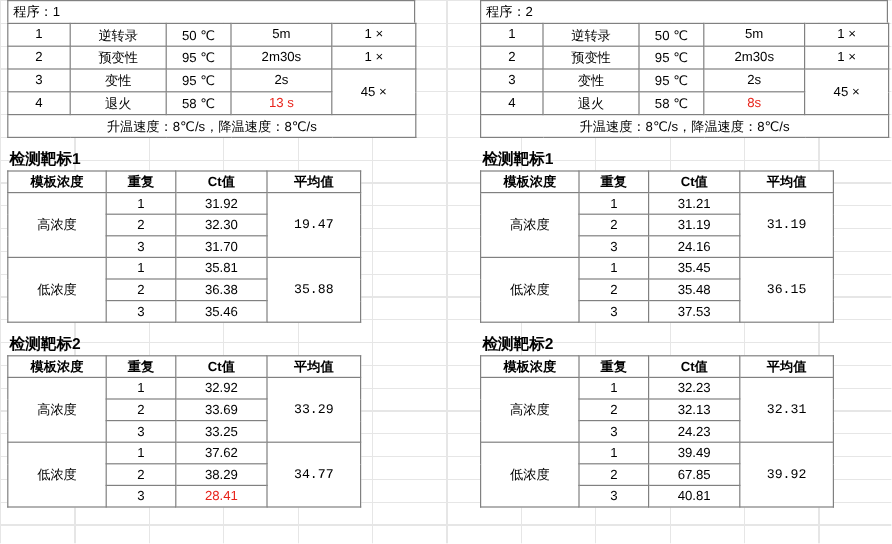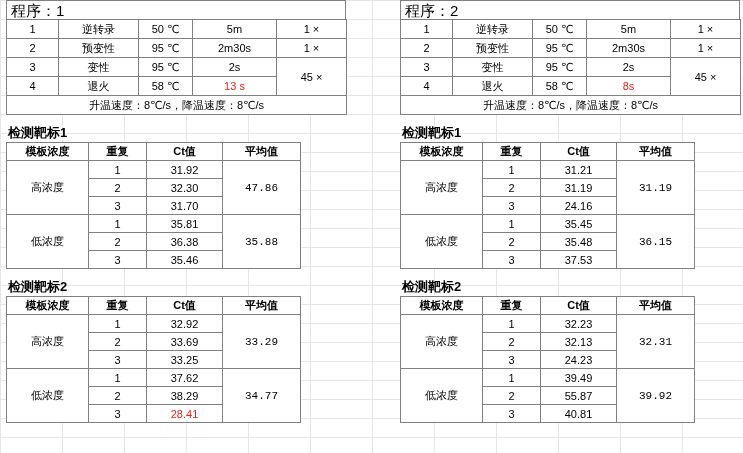--- a/index.html
+++ b/index.html
@@ -35,21 +35,21 @@
     top: 0;
     width: 348px;
   }
   .panel-left { left: 6px; }
   .panel-right { left: 400px; }
 
   .prog-title {
     height: 19px;
     line-height: 19px;
     padding-left: 4px;
-    font-size: 15px;
+    font-size: 11px;
     border: 1px solid #808080;
     border-bottom: none;
     background: #ffffff;
     box-sizing: border-box;
     width: 340px;
   }
   table {
     border-collapse: collapse;
     background: #ffffff;
   }
@@ -155,21 +155,21 @@
               <td class="r-rep">重复</td>
               <td class="r-ct">Ct值</td>
               <td class="r-avg">平均值</td>
             </tr>
           </thead>
           <tbody>
             <tr>
               <td class="r-conc" rowspan="3">高浓度</td>
               <td class="r-rep">1</td>
               <td class="r-ct">31.92</td>
-              <td class="r-avg avg-cell" rowspan="3">47.86</td>
+              <td class="r-avg avg-cell" rowspan="3">19.47</td>
             </tr>
             <tr>
               <td class="r-rep">2</td>
               <td class="r-ct">32.30</td>
             </tr>
             <tr>
               <td class="r-rep">3</td>
               <td class="r-ct">31.70</td>
             </tr>
             <tr>
@@ -336,21 +336,21 @@
               <td class="r-ct">24.23</td>
             </tr>
             <tr>
               <td class="r-conc" rowspan="3">低浓度</td>
               <td class="r-rep">1</td>
               <td class="r-ct">39.49</td>
               <td class="r-avg avg-cell" rowspan="3">39.92</td>
             </tr>
             <tr>
               <td class="r-rep">2</td>
-              <td class="r-ct">55.87</td>
+              <td class="r-ct">67.85</td>
             </tr>
             <tr>
               <td class="r-rep">3</td>
               <td class="r-ct">40.81</td>
             </tr>
           </tbody>
         </table>
       </div>
     </div>
 </div>

